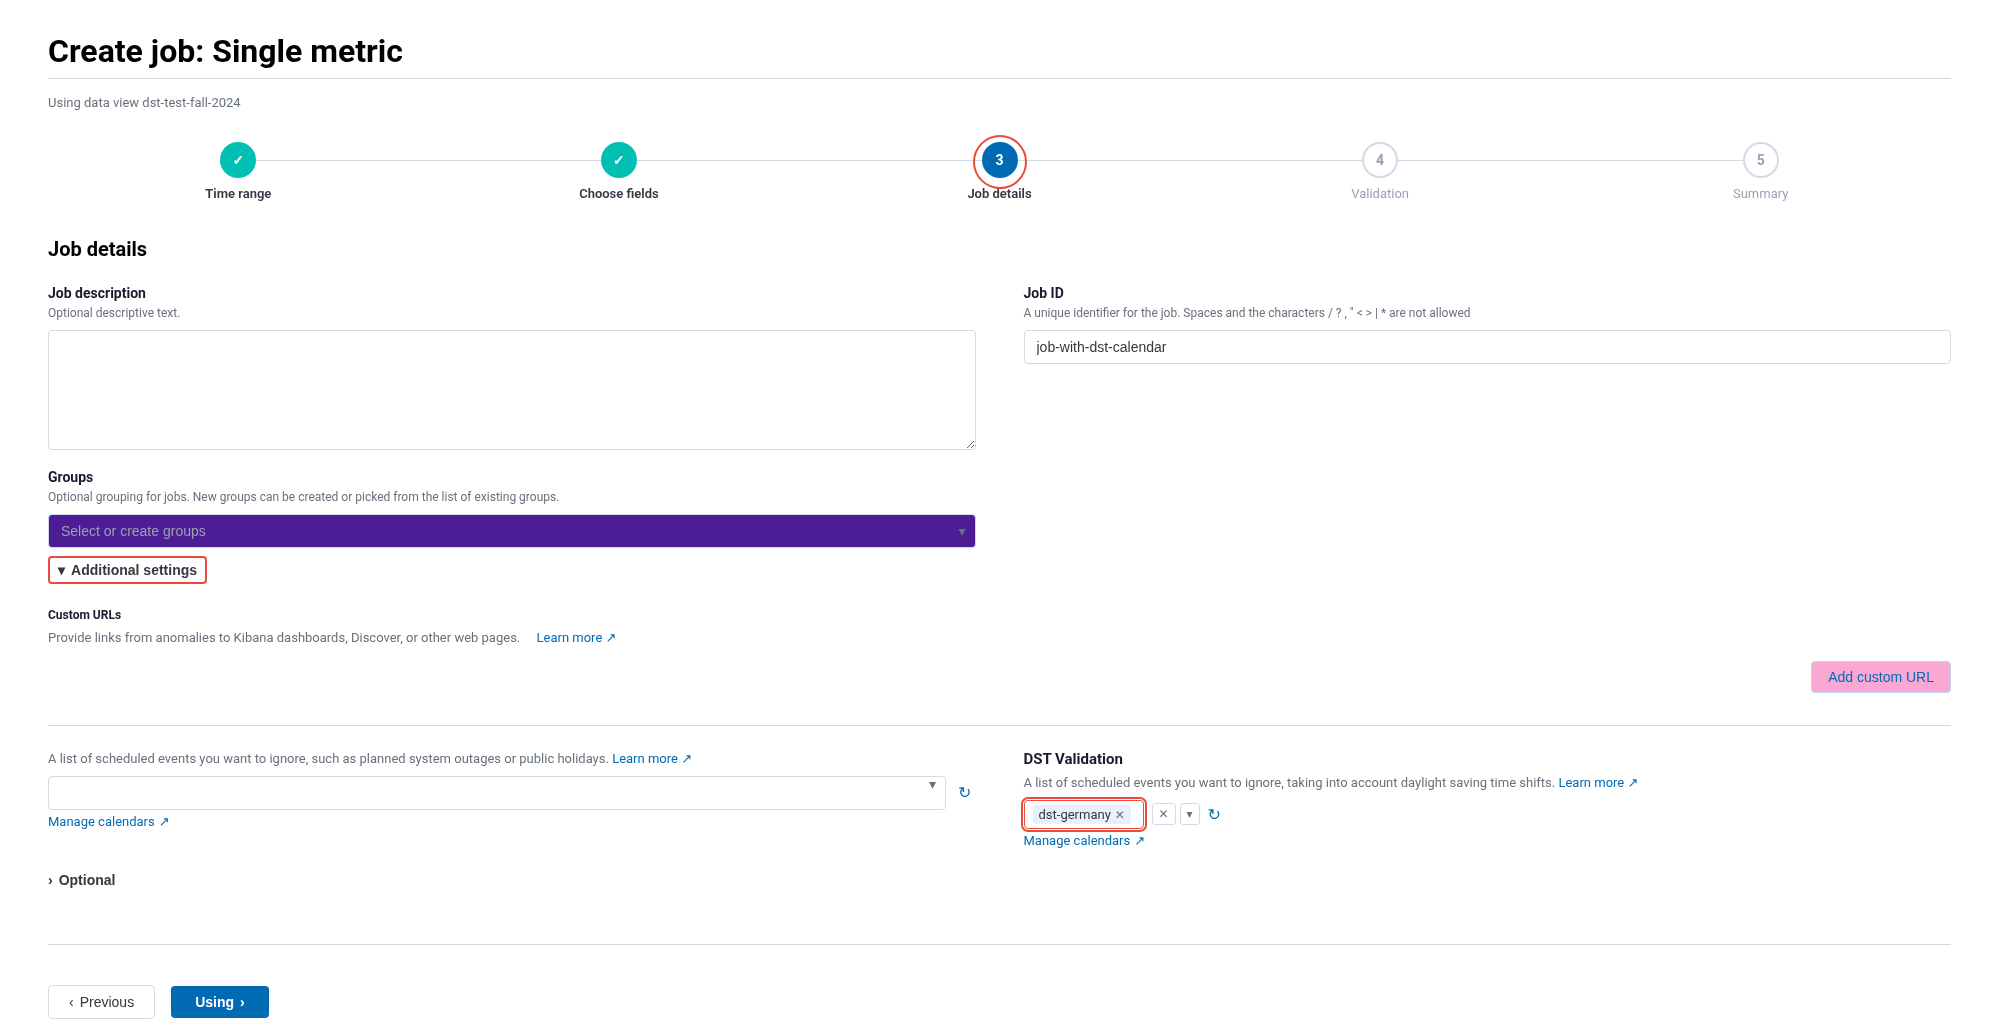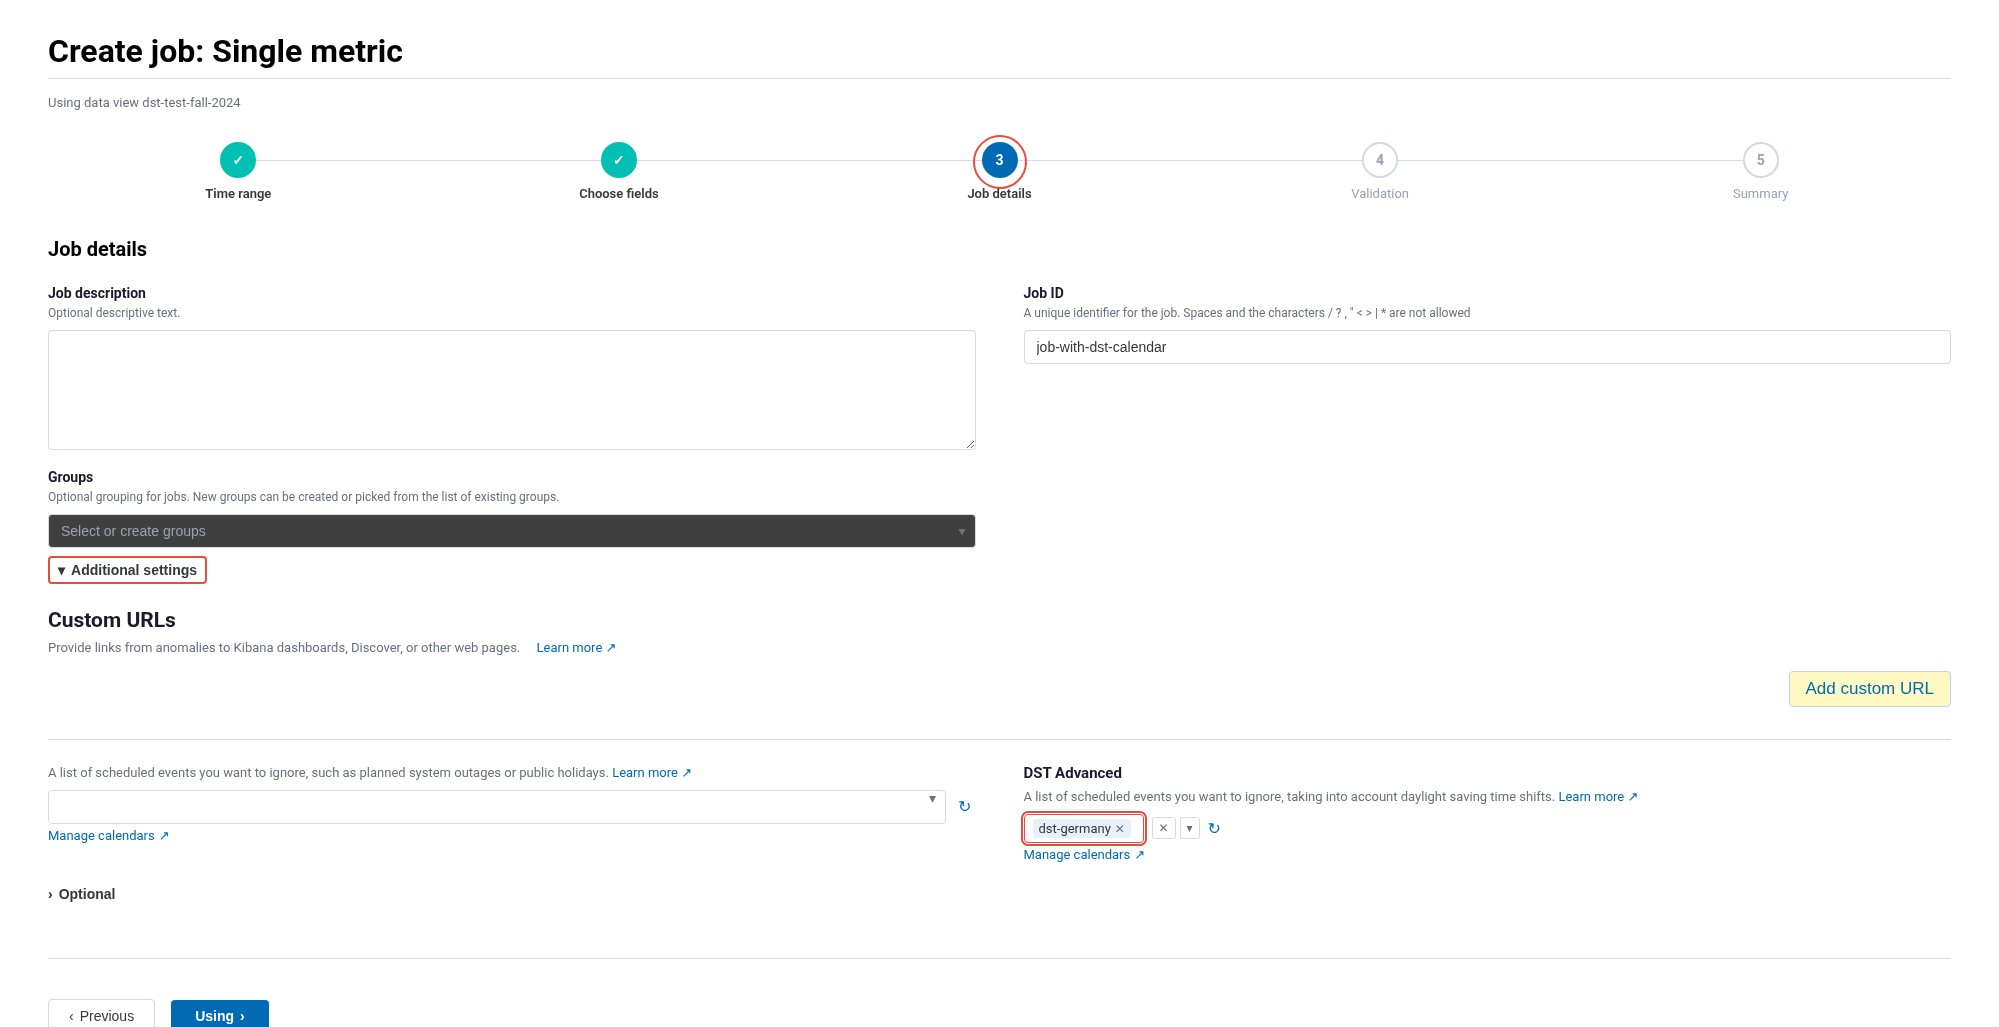--- a/index.html
+++ b/index.html
@@ -154,21 +154,21 @@
       display: flex;
       align-items: center;
     }
     .select-wrapper select {
       width: 100%;
       padding: 8px 32px 8px 12px;
       border: 1px solid #d3dae6;
       border-radius: 4px;
       font-size: 14px;
       color: #98a2b3;
-      background: #404040;
+      background: #4c1d95;
       appearance: none;
       cursor: pointer;
     }
     .select-chevron {
       position: absolute;
       right: 10px;
       color: #69707d;
       pointer-events: none;
     }
 
@@ -186,47 +186,47 @@
       border-radius: 4px;
       border: 2px solid #e74c3c;
       background: transparent;
     }
 
     
     .custom-url-section {
       margin-bottom: 32px;
     }
     .custom-url-section h3 {
-      font-size: 21px;
+      font-size: 12px;
       font-weight: 700;
       margin-bottom: 8px;
     }
     .custom-url-section .desc {
       font-size: 13px;
       color: #69707d;
       margin-bottom: 16px;
     }
     .custom-url-section .desc a {
       color: #006bb4;
       text-decoration: none;
       padding-left: 13px;
     }
     .add-url-row {
       display: flex;
       justify-content: flex-end;
       margin-bottom: 8px;
     }
     .btn-add-url {
       padding: 7px 16px;
-      background: #fef9c3;
+      background: #f9a8d4;
       color: #006bb4;
       border: 1px solid #c2d4f0;
       border-radius: 4px;
       cursor: pointer;
-      font-size: 17px;
+      font-size: 14px;
       font-weight: 500;
     }
 
     
     .calendars-grid {
       display: grid;
       grid-template-columns: 1fr 1fr;
       gap: 24px 48px;
       margin-bottom: 24px;
     }
@@ -493,21 +493,21 @@
         </div>
         <button class="refresh-btn">↻</button>
       </div>
       <a href="#" class="manage-link">
         <span>Manage calendars</span>
         <span>↗</span>
       </a>
     </div>
 
     <div class="calendar-field">
-      <h3>DST Advanced</h3>
+      <h3>DST Validation</h3>
       <p class="desc">
         <span>A list of scheduled events you want to ignore, taking into account daylight saving time shifts.</span>
         <a href="#"> <span>Learn more</span> ↗</a>
       </p>
       <div class="dst-input-row">
         <div class="dst-tag-field">
           <div class="dst-tag">
             <span>dst-germany</span>
             <span class="dst-tag-close">✕</span>
           </div>

